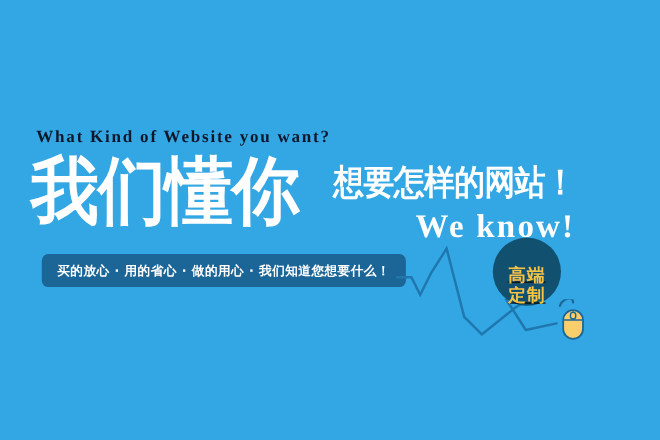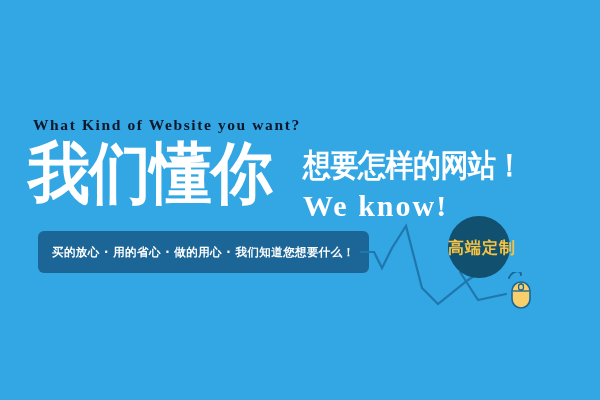--- a/index.html
+++ b/index.html
@@ -68,28 +68,29 @@
   }
   #subhead-en {
     margin-top: 10px;
     font-family: "Liberation Serif", serif;
     font-weight: bold;
     font-size: 30px;
     line-height: 32px;
     letter-spacing: 2px;
     color: #ffffff;
     white-space: nowrap;
+    text-align: right;
   }
 
   
   #tagline-bar {
     position: absolute;
     left: 38px;
     top: 231px;
-    height: 42px;
+    height: 30px;
     padding: 0 14px;
     background: #1c6697;
     border-radius: 6px;
     display: flex;
     align-items: center;
     box-sizing: border-box;
   }
   #tagline-text {
     font-family: "DejaVu Sans", "Liberation Sans", sans-serif;
     font-size: 11.5px;
@@ -111,23 +112,24 @@
   
   #badge {
     position: absolute;
     left: 448px;
     top: 216px;
     width: 62px;
     height: 62px;
     border-radius: 50%;
     background: #12506f;
     display: flex;
-    flex-direction: row;
+    flex-direction: column;
     align-items: center;
-    justify-content: space-between;
+    justify-content: flex-end;
+    text-decoration: underline;
   }
   .badge-line {
     font-family: "DejaVu Sans", "Liberation Sans", sans-serif;
     font-size: 16px;
     font-weight: bold;
     line-height: 19px;
     color: #f6c344;
     letter-spacing: 1px;
     white-space: nowrap;
   }

